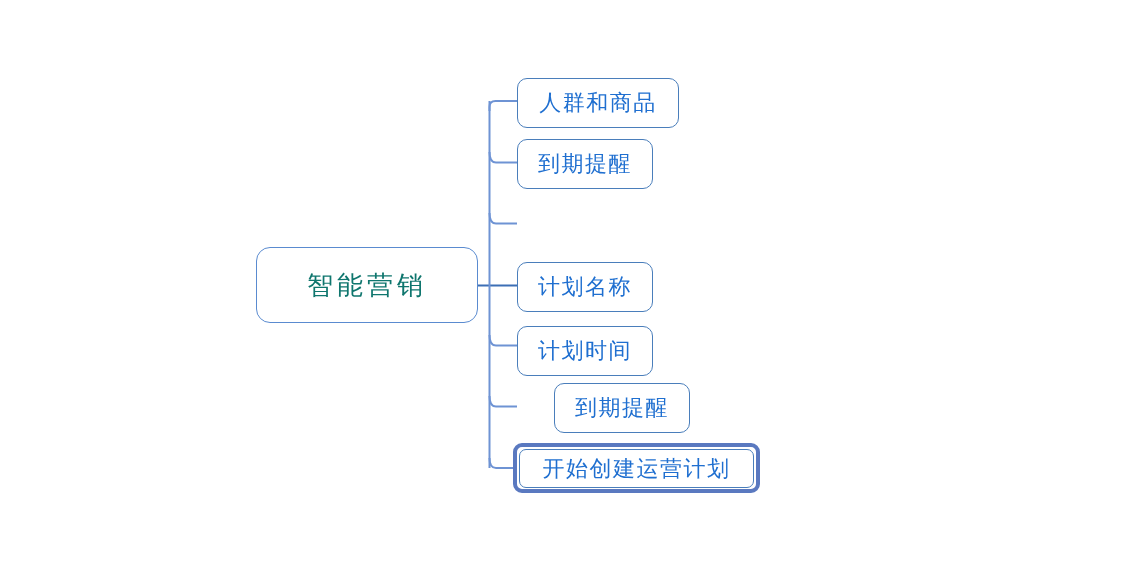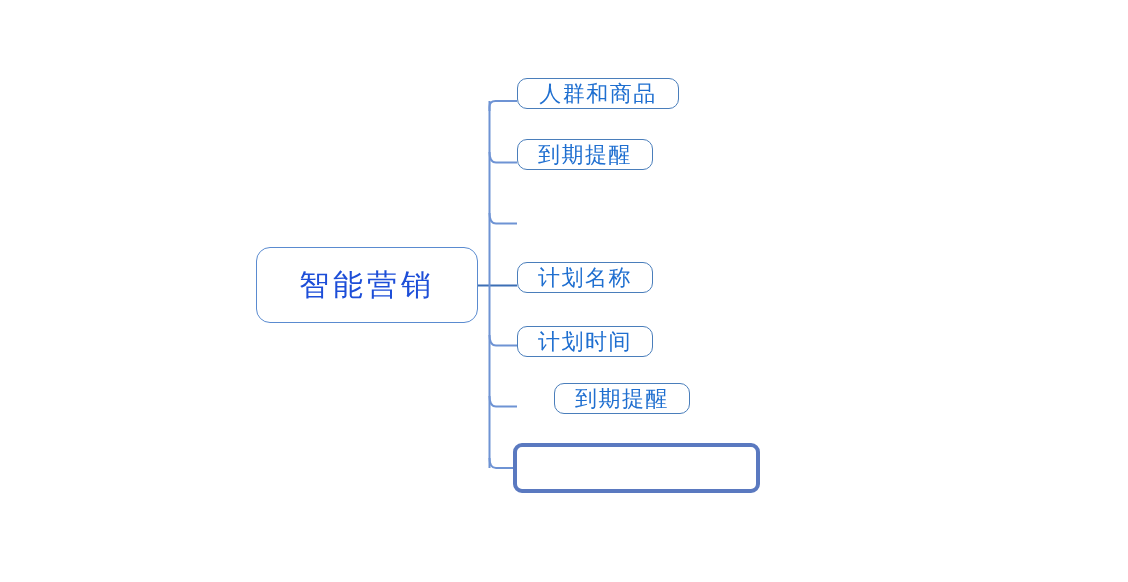--- a/index.html
+++ b/index.html
@@ -39,26 +39,26 @@
     justify-content: center;
     white-space: nowrap;
   }
   .node-root {
     left: 256px;
     top: 247px;
     width: 222px;
     height: 76px;
     border: 1.6px solid #5A8BD0;
     border-radius: 14px;
-    font-size: 30px;
+    font-size: 26px;
     letter-spacing: 4px;
-    color: #1d4ed8;
+    color: #0f766e;
   }
   .node-child {
-    height: 31px;
+    height: 50px;
     border: 1.6px solid #4A7EBB;
     border-radius: 10px;
     font-size: 22px;
     letter-spacing: 1.5px;
     color: #1F6FD0;
     padding: 4px 14px;
   }
   .node-selected-outer {
     position: absolute;
     left: 513px;
@@ -133,14 +133,17 @@
   <div class="node node-child" style="left:517px; top:326px; width:136px;">
     <span>计划时间</span>
   </div>
 
   <div class="node node-child" style="left:517px; top:383px; width:136px;margin-left:37px;">
     <span>到期提醒</span>
   </div>
 
   <div class="node-selected-outer">
   </div>
+  <div class="node-selected-inner">
+    <span>开始创建运营计划</span>
+  </div>
 
 </div>
 
 </body></html>

